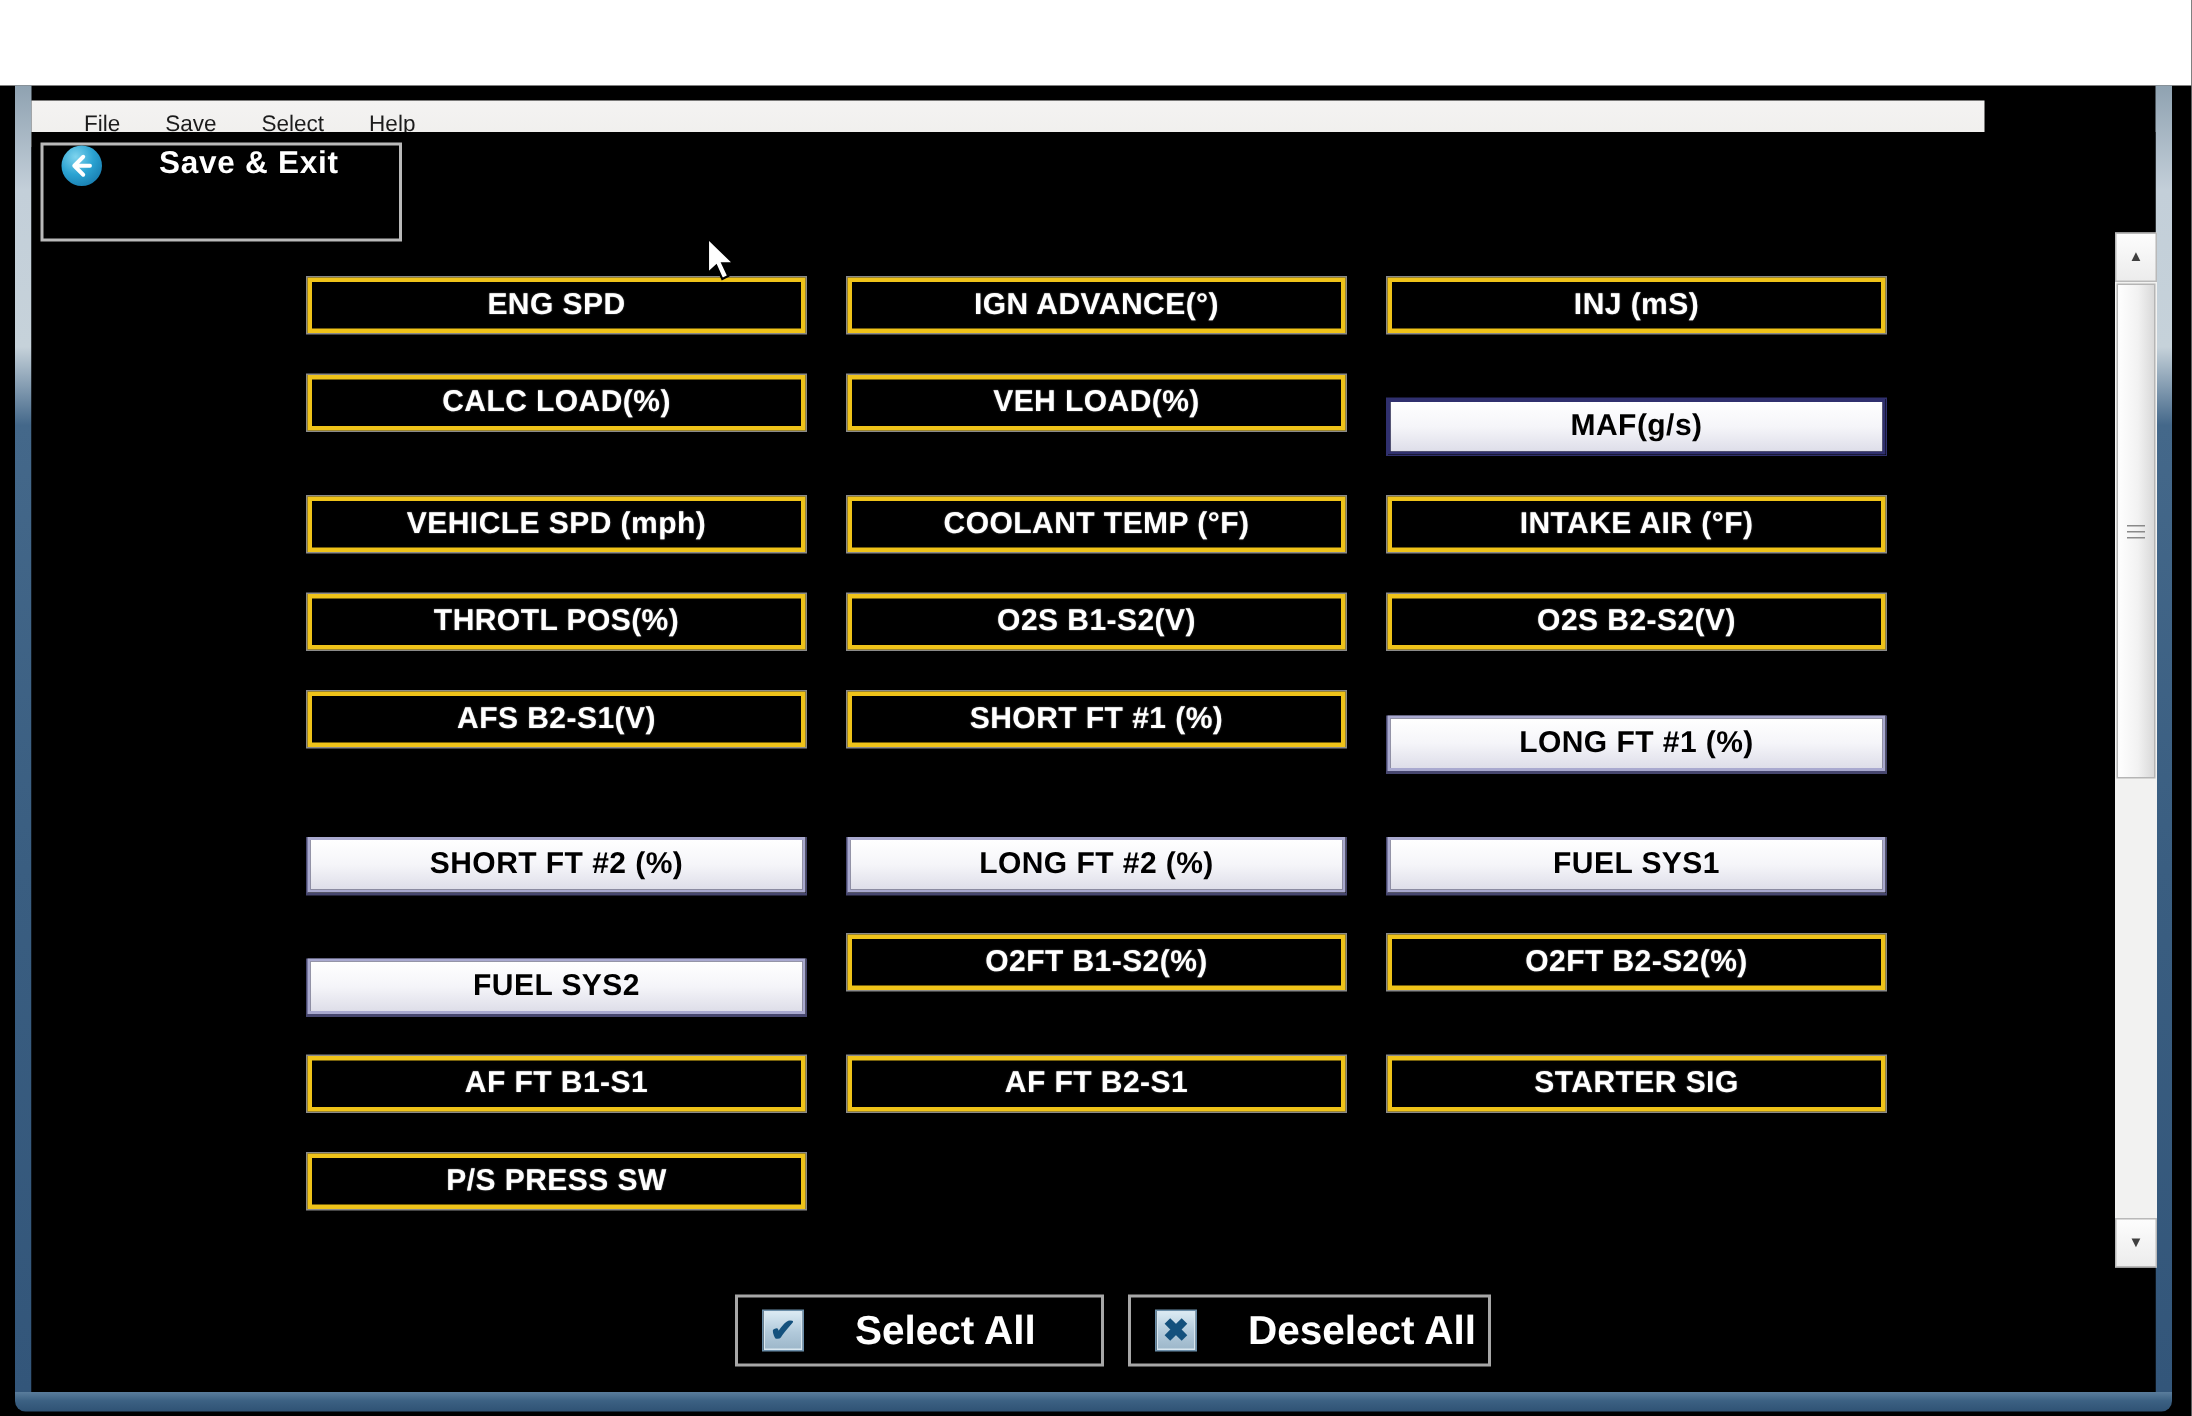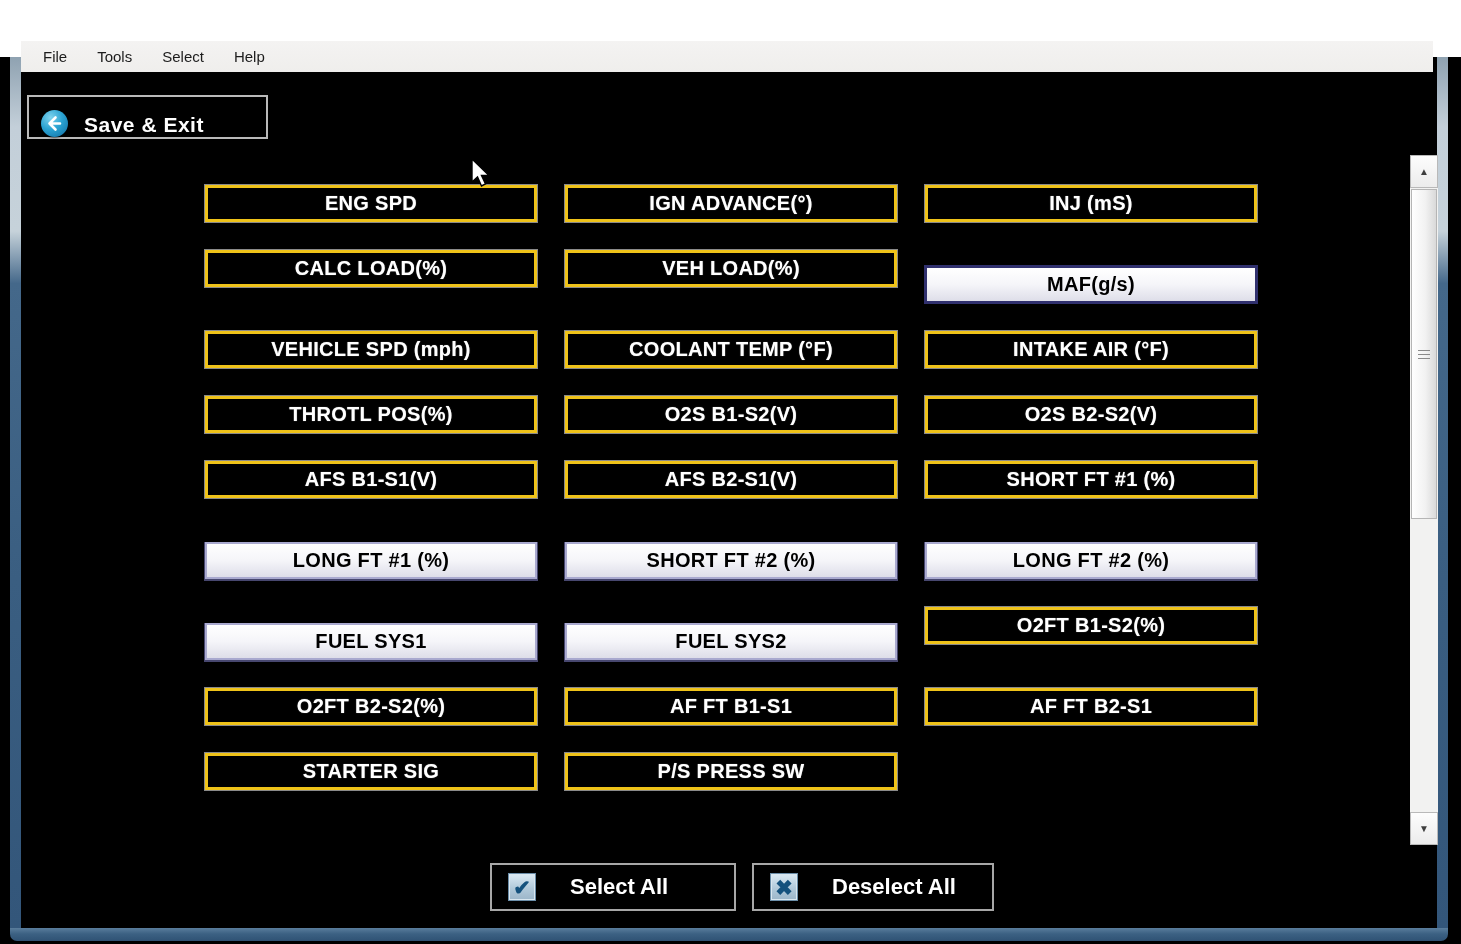--- a/index.html
+++ b/index.html
@@ -21,35 +21,35 @@
   .win-border-right{left:1437px;}
   .win-border-bottom{
     position:absolute;left:10px;top:928px;width:1438px;height:13px;
     background:linear-gradient(180deg,#6d8fa9 0%,#5a7d9c 10%,#3c6183 45%,#2f5274 100%);
     background:linear-gradient(180deg,#5a7d9c 0%,#3c6183 45%,#2f5274 100%);
     border-radius:0 0 7px 7px;
   }
 
   
   .menubar{
-    position:absolute;left:21px;top:41px;width:1412px;height:31px;
+    position:absolute;left:21px;top:67px;width:1302px;height:31px;
     background:linear-gradient(180deg,#f4f3f2 0%,#efeeec 100%);
-    display:flex;align-items:center;padding-left:7px;box-sizing:border-box;
+    display:flex;align-items:center;padding-left:20px;box-sizing:border-box;
     font-size:15px;color:#1c1c1c;
   }
   .menu-item{padding:0 15px;height:100%;display:flex;align-items:center;cursor:default;}
 
   
   .client{position:absolute;left:21px;top:88px;width:1416px;height:840px;background:#000;}
 
   
   .save-exit{
-    position:absolute;left:6px;top:7px;width:241px;height:44px;
+    position:absolute;left:6px;top:7px;width:241px;height:66px;
     background:#000;border:2px solid #b9b9b9;box-sizing:border-box;
-    display:flex;align-items:flex-end;gap:16px;padding-left:12px;cursor:pointer;
+    display:flex;align-items:flex-start;gap:38px;padding-left:12px;cursor:pointer;
   }
   .save-exit .label{color:#fff;font-weight:bold;font-size:21px;letter-spacing:.5px;}
   .back-circle{width:27px;height:27px;border-radius:50%;
     background:radial-gradient(circle at 35% 28%,#7fd4ee 0%,#2ba3d2 45%,#0f6ba0 100%);
     box-shadow:0 1px 2px rgba(0,0,0,.6);
     display:flex;align-items:center;justify-content:center;flex:0 0 auto;}
   .back-circle svg{display:block;}
 
   
   .grid{
@@ -73,21 +73,21 @@
     margin-top:16px;
   }
   .pid-btn.focused{border:2px solid #30306e;box-shadow:0 0 0 1px #30306e;}
 
   
   .footer-btn{
     position:absolute;top:775px;height:48px;box-sizing:border-box;
     background:#000;border:2px solid #a7a7a7;cursor:pointer;
     display:flex;align-items:center;gap:34px;padding-left:16px;
   }
-  .footer-btn .label{color:#fff;font-weight:bold;font-size:22px;}
+  .footer-btn .label{color:#fff;font-weight:bold;font-size:27px;}
   .select-all{left:469px;width:246px;}
   .deselect-all{left:731px;width:242px;}
   .checkbox{
     width:28px;height:28px;box-sizing:border-box;flex:0 0 auto;
     background:linear-gradient(180deg,#dcebf4 0%,#b1c9da 55%,#9cb6c9 100%);
     border:1px solid #6a8da8;box-shadow:inset 0 0 0 1px #d9e7f0;
     display:flex;align-items:center;justify-content:center;
     color:#14517d;font-size:21px;font-weight:bold;line-height:1;
   }
 
@@ -120,21 +120,21 @@
 <body>
 
 <div class="desktop"></div>
 
 <div class="win-border-left"></div>
 <div class="win-border-right"></div>
 <div class="win-border-bottom"></div>
 
 <div class="menubar">
   <div class="menu-item">File</div>
-  <div class="menu-item">Tools</div>
+  <div class="menu-item">Save</div>
   <div class="menu-item">Select</div>
   <div class="menu-item">Help</div>
 </div>
 
 <div class="client">
 
   <div class="save-exit">
     <span class="back-circle">
       <svg width="17" height="17" viewBox="0 0 17 17">
         <path d="M9.5 2.5 L3.5 8.5 L9.5 14.5 M3.5 8.5 L14 8.5" stroke="#ffffff" stroke-width="2.6" fill="none" stroke-linecap="round" stroke-linejoin="round"></path>
@@ -149,21 +149,20 @@
     <div class="pid-btn">INJ (mS)</div>
     <div class="pid-btn">CALC LOAD(%)</div>
     <div class="pid-btn">VEH LOAD(%)</div>
     <div class="pid-btn selected focused">MAF(g/s)</div>
     <div class="pid-btn">VEHICLE SPD (mph)</div>
     <div class="pid-btn">COOLANT TEMP (°F)</div>
     <div class="pid-btn">INTAKE AIR (°F)</div>
     <div class="pid-btn">THROTL POS(%)</div>
     <div class="pid-btn">O2S B1-S2(V)</div>
     <div class="pid-btn">O2S B2-S2(V)</div>
-    <div class="pid-btn">AFS B1-S1(V)</div>
     <div class="pid-btn">AFS B2-S1(V)</div>
     <div class="pid-btn">SHORT FT #1 (%)</div>
     <div class="pid-btn selected">LONG FT #1 (%)</div>
     <div class="pid-btn selected">SHORT FT #2 (%)</div>
     <div class="pid-btn selected">LONG FT #2 (%)</div>
     <div class="pid-btn selected">FUEL SYS1</div>
     <div class="pid-btn selected">FUEL SYS2</div>
     <div class="pid-btn">O2FT B1-S2(%)</div>
     <div class="pid-btn">O2FT B2-S2(%)</div>
     <div class="pid-btn">AF FT B1-S1</div>

